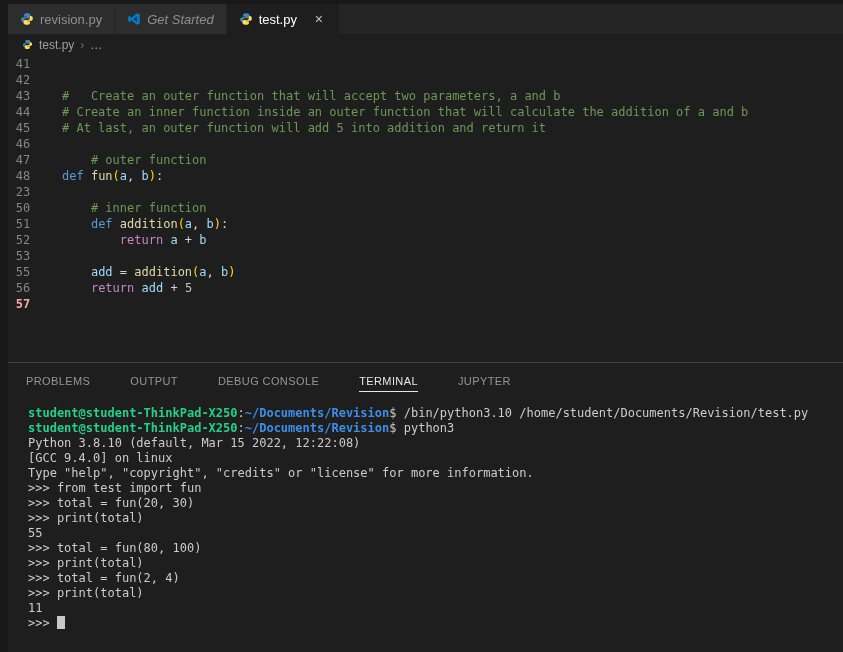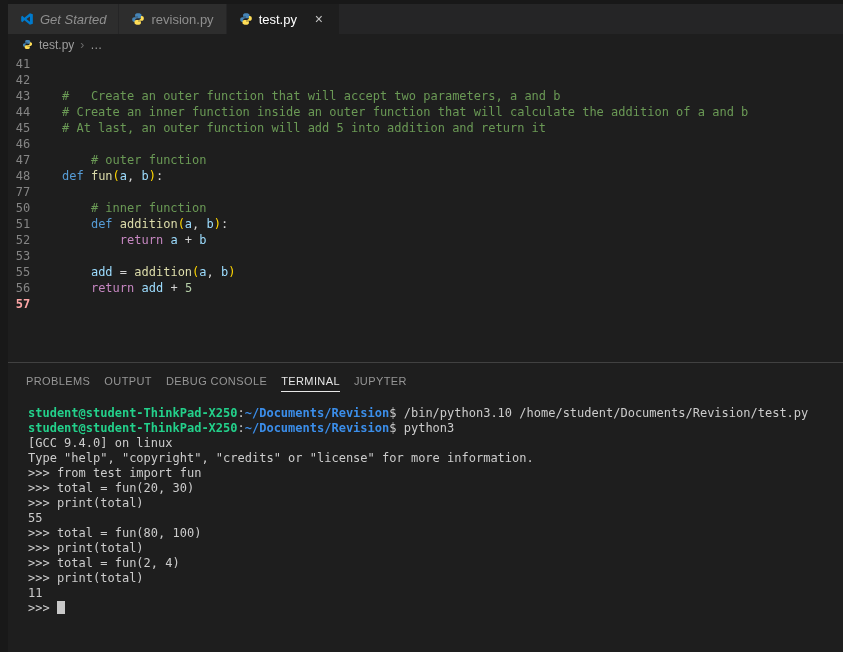--- a/index.html
+++ b/index.html
@@ -50,21 +50,21 @@
   .c-keyword  { color:var(--keyword); }
   .c-control  { color:var(--control); }
   .c-func     { color:var(--func); }
   .c-variable { color:var(--variable); }
   .c-number   { color:var(--number); }
   .c-fg       { color:var(--fg); }
   .c-bracket  { color:var(--bracket); }
 
   
   .panel { height:290px; border-top:1px solid #414141; background:#1e1e1e; display:flex; flex-direction:column; }
-  .panel-tabs { height:35px; display:flex; align-items:center; gap:14px; padding:0 18px; flex:none;text-align:center; }
+  .panel-tabs { height:35px; display:flex; align-items:center; gap:40px; padding:0 18px; flex:none;text-align:center; }
   .panel-tab {
     font-size:11px; letter-spacing:.4px; color:#969696;
     padding:6px 0 4px 0; border-bottom:1px solid transparent; cursor:default;
   }
   .panel-tab.active { color:#e7e7e7; border-bottom-color:#e7e7e7; }
 
   .terminal {
     flex:1; padding:8px 0 0 20px; overflow:hidden;
     font-family:"DejaVu Sans Mono", monospace; font-size:12px; line-height:15px;
   }
@@ -80,36 +80,36 @@
 </head>
 <body>
 
 <div class="window">
   <div class="left-strip"></div>
   <div class="main-col">
 
     <div class="title-edge"></div>
 
     <div class="tabbar">
-      <div class="tab preview">
-        <span class="tab-icon">
-          <svg width="14" height="14" viewBox="0 0 24 24">
-              <path fill="#007ACC" d="M17 2l5 2v16l-5 2-9.5-8L4 17.5 2 16v-8l2-1.5L7.5 10 17 2zm0 5.5L11 12l6 4.5v-9z"></path>
-            </svg>
-        </span>
-        <span class="tab-label">Get Started</span>
-      </div>
       <div class="tab">
         <span class="tab-icon">
           <svg width="14" height="14" viewBox="0 0 24 24">
             <path fill="#4584b6" d="M12 2c-3.2 0-5 1-5 3v3h5v1H5.5C3.5 9 2 10.5 2 13s1.5 4 3.5 4H7v-3c0-2 1.6-3.5 3.5-3.5H15c1.7 0 3-1.3 3-3V5c0-2-2.5-3-6-3z"></path>
             <path fill="#ffde57" d="M12 22c3.2 0 5-1 5-3v-3h-5v-1h6.5c2 0 3.5-1.5 3.5-4s-1.5-4-3.5-4H17v3c0 2-1.6 3.5-3.5 3.5H9c-1.7 0-3 1.3-3 3V19c0 2 2.5 3 6 3z"></path>
           </svg>
         </span>
         <span class="tab-label">revision.py</span>
+      </div>
+      <div class="tab preview">
+        <span class="tab-icon">
+          <svg width="14" height="14" viewBox="0 0 24 24">
+              <path fill="#007ACC" d="M17 2l5 2v16l-5 2-9.5-8L4 17.5 2 16v-8l2-1.5L7.5 10 17 2zm0 5.5L11 12l6 4.5v-9z"></path>
+            </svg>
+        </span>
+        <span class="tab-label">Get Started</span>
       </div>
       <div class="tab active">
         <span class="tab-icon">
           <svg width="14" height="14" viewBox="0 0 24 24">
             <path fill="#4584b6" d="M12 2c-3.2 0-5 1-5 3v3h5v1H5.5C3.5 9 2 10.5 2 13s1.5 4 3.5 4H7v-3c0-2 1.6-3.5 3.5-3.5H15c1.7 0 3-1.3 3-3V5c0-2-2.5-3-6-3z"></path>
             <path fill="#ffde57" d="M12 22c3.2 0 5-1 5-3v-3h-5v-1h6.5c2 0 3.5-1.5 3.5-4s-1.5-4-3.5-4H17v3c0 2-1.6 3.5-3.5 3.5H9c-1.7 0-3 1.3-3 3V19c0 2 2.5 3 6 3z"></path>
           </svg>
         </span>
         <span class="tab-label">test.py</span>
         <span class="tab-close">×</span>
@@ -156,21 +156,21 @@
           </div>
           <div class="code-line">
             <span class="line-num">47</span>
             <span class="code-text"><span class="c-comment">    # outer function</span></span>
           </div>
           <div class="code-line">
             <span class="line-num">48</span>
             <span class="code-text"><span class="c-keyword">def</span><span class="c-fg"> </span><span class="c-func">fun</span><span class="c-bracket">(</span><span class="c-variable">a</span><span class="c-fg">, </span><span class="c-variable">b</span><span class="c-bracket">)</span><span class="c-fg">:</span></span>
           </div>
           <div class="code-line">
-            <span class="line-num">77</span>
+            <span class="line-num">23</span>
             <span class="code-text"></span>
           </div>
           <div class="code-line">
             <span class="line-num">50</span>
             <span class="code-text"><span class="c-comment">    # inner function</span></span>
           </div>
           <div class="code-line">
             <span class="line-num">51</span>
             <span class="code-text"><span class="c-fg">    </span><span class="c-keyword">def</span><span class="c-fg"> </span><span class="c-func">addition</span><span class="c-bracket">(</span><span class="c-variable">a</span><span class="c-fg">, </span><span class="c-variable">b</span><span class="c-bracket">)</span><span class="c-fg">:</span></span>
           </div>
@@ -202,20 +202,21 @@
           <div class="panel-tab">PROBLEMS</div>
           <div class="panel-tab">OUTPUT</div>
           <div class="panel-tab">DEBUG CONSOLE</div>
           <div class="panel-tab active">TERMINAL</div>
           <div class="panel-tab">JUPYTER</div>
         </div>
       <div class="terminal">
         <div>
             <div class="term-line"><span class="t-tgreen">student@student-ThinkPad-X250</span><span class="t-tfg">:</span><span class="t-tblue">~/Documents/Revision</span><span class="t-tfg">$ </span><span class="t-tfg">/bin/python3.10 /home/student/Documents/Revision/test.py</span></div>
             <div class="term-line"><span class="t-tgreen">student@student-ThinkPad-X250</span><span class="t-tfg">:</span><span class="t-tblue">~/Documents/Revision</span><span class="t-tfg">$ </span><span class="t-tfg">python3</span></div>
+            <div class="term-line"><span class="t-tfg">Python 3.8.10 (default, Mar 15 2022, 12:22:08) </span></div>
             <div class="term-line"><span class="t-tfg">[GCC 9.4.0] on linux</span></div>
             <div class="term-line"><span class="t-tfg">Type "help", "copyright", "credits" or "license" for more information.</span></div>
             <div class="term-line"><span class="t-tfg">&gt;&gt;&gt; from test import fun</span></div>
             <div class="term-line"><span class="t-tfg">&gt;&gt;&gt; total = fun(20, 30)</span></div>
             <div class="term-line"><span class="t-tfg">&gt;&gt;&gt; print(total)</span></div>
             <div class="term-line"><span class="t-tfg">55</span></div>
             <div class="term-line"><span class="t-tfg">&gt;&gt;&gt; total = fun(80, 100)</span></div>
             <div class="term-line"><span class="t-tfg">&gt;&gt;&gt; print(total)</span></div>
             <div class="term-line"><span class="t-tfg">&gt;&gt;&gt; total = fun(2, 4)</span></div>
             <div class="term-line"><span class="t-tfg">&gt;&gt;&gt; print(total)</span></div>

